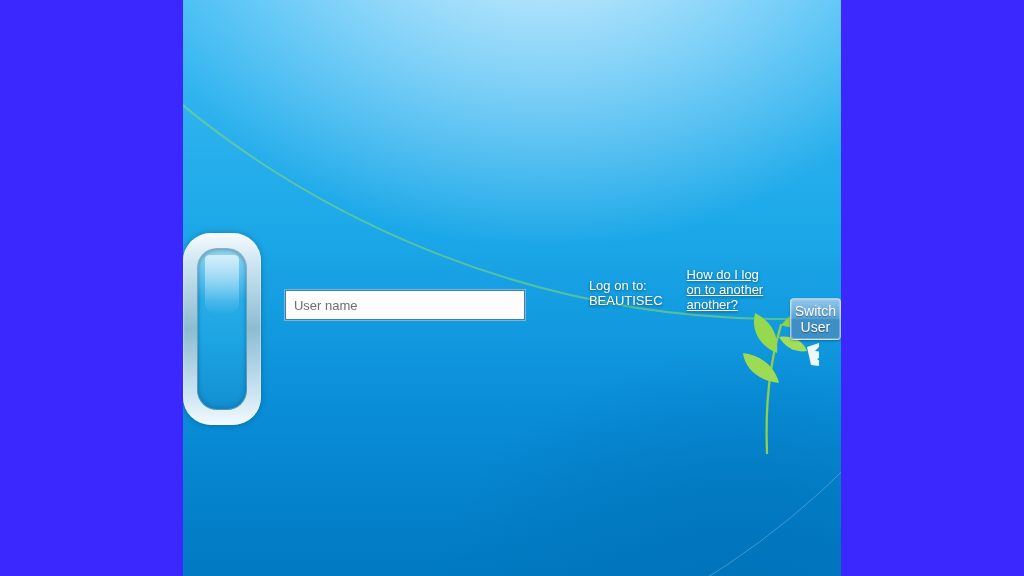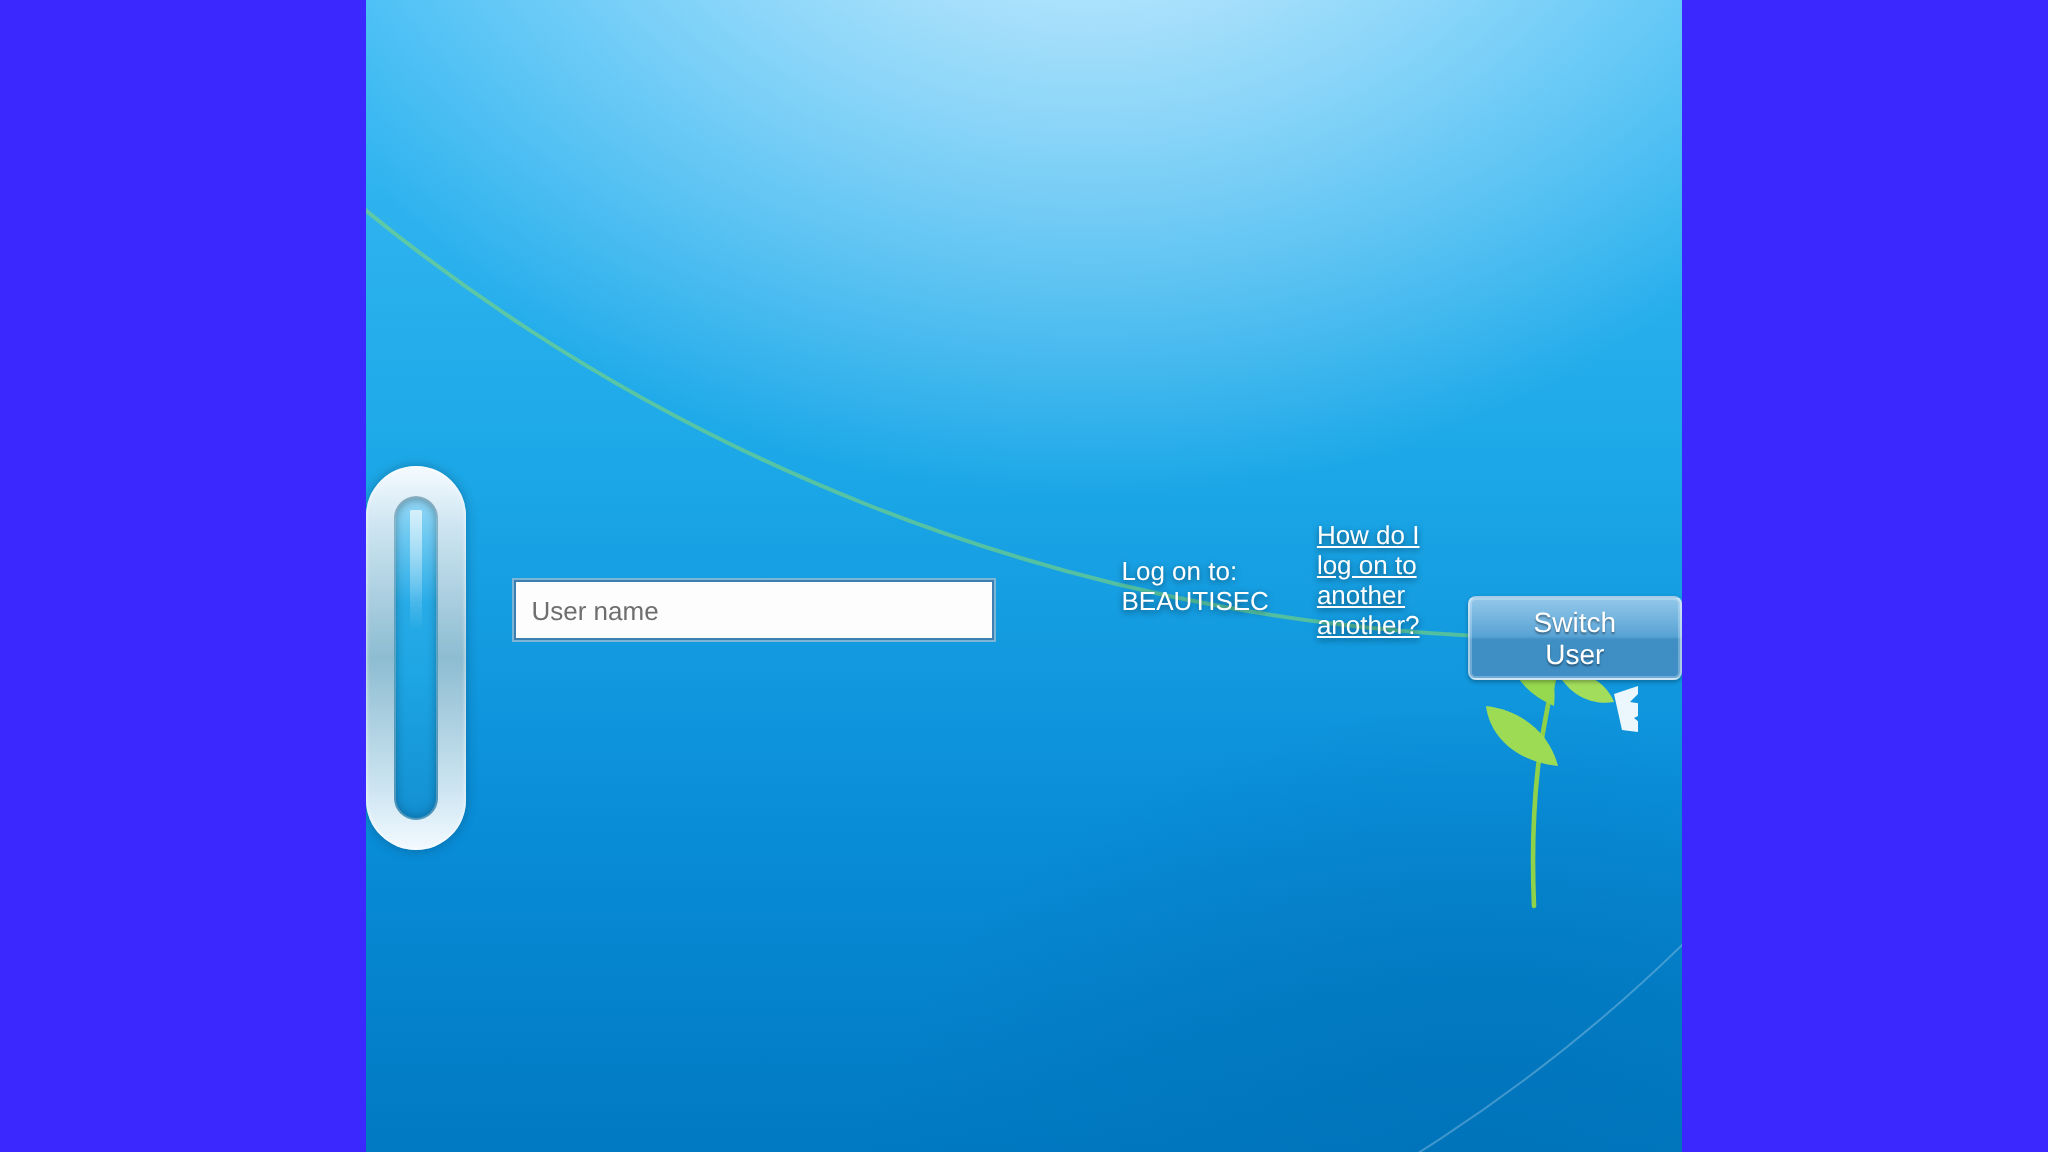--- a/index.html
+++ b/index.html
@@ -64,21 +64,21 @@
       border: 1px solid #2a79b5;
       box-shadow: inset 0 0 0 1px rgba(255,255,255,.5), 0 1px 2px rgba(0,0,0,.35);
       display: flex; align-items: center; justify-content: center; cursor: pointer;
     }
     .go-btn svg { display: block; }
 
     .logon-text { margin-top: 10px; color: #fff; font-size: 13px; text-shadow: 0 1px 3px rgba(0,0,0,.5); }
     .help-link { margin-top: 3px; color: #fff; font-size: 13px; text-decoration: underline; text-shadow: 0 1px 3px rgba(0,0,0,.5); cursor: pointer; }
 
     .switch {
-      margin-top: 62px; padding: 4px 32px; color: #fff; font-size: 14px;
+      margin-top: 62px; padding: 4px 4px; color: #fff; font-size: 14px;
       text-shadow: 0 1px 1px rgba(0,0,0,.4); cursor: pointer;
       border: 1px solid rgba(255,255,255,.55); border-radius: 4px;
       background:
         linear-gradient(180deg, rgba(255,255,255,.35) 0%, rgba(255,255,255,.1) 48%, rgba(0,0,0,.05) 52%, rgba(255,255,255,.08) 100%),
         linear-gradient(180deg, #58a9dd 0%, #2f85c1 100%);
       box-shadow: inset 0 0 0 1px rgba(255,255,255,.25), 0 1px 2px rgba(0,0,0,.3);
     }
 
     
     .sprig { position: absolute; right: 22px; top: 295px; width: 110px; height: 160px; pointer-events: none; }

